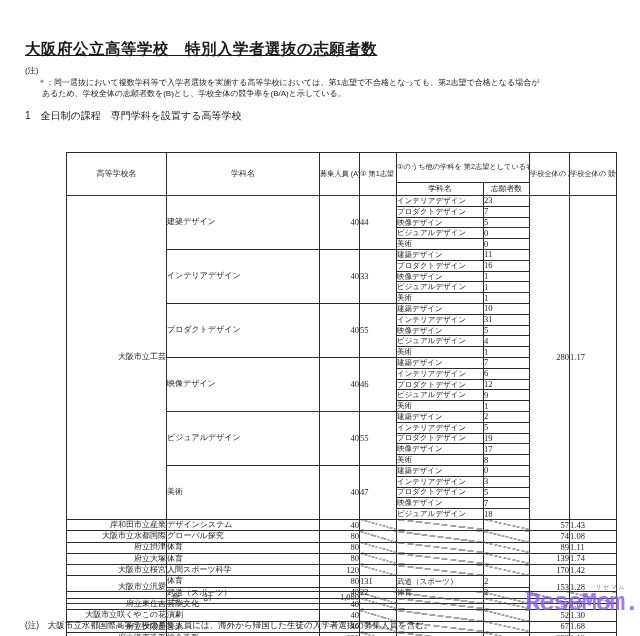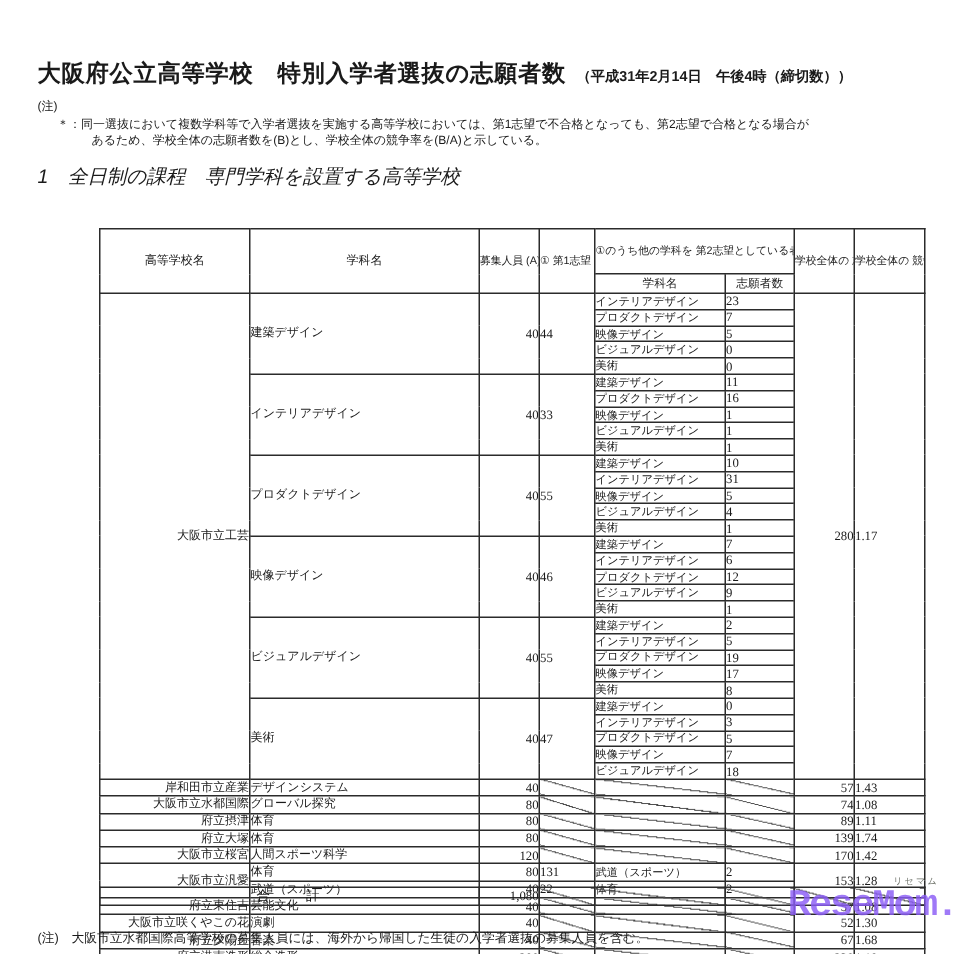--- a/index.html
+++ b/index.html
@@ -4,25 +4,25 @@
 <style>
   html,body{margin:0;padding:0;}
   body{
     width:640px;height:636px;background:#ffffff;position:relative;
     font-family:"Liberation Sans","DejaVu Sans",sans-serif;color:#1a1a1a;
     overflow:hidden;
   }
   .header-block{position:absolute;left:25px;top:36px;width:600px;}
   .year-line{font-size:13px;font-weight:bold;margin:0;}
   .title-line{display:flex;align-items:baseline;gap:7px;margin-top:3px;}
-  .main-title{font-size:15.5px;font-weight:bold;letter-spacing:0.5px;}
+  .main-title{font-size:15.5px;font-weight:bold;letter-spacing:0.5px;text-decoration:underline;}
   .date-note{font-size:9.5px;font-weight:bold;}
   .note-label{font-size:8px;margin-top:5px;}
   .note-body{margin-left:13px;font-size:8px;line-height:1.4;margin-top:1px;}
-  .section-label{font-size:13px;margin-top:10px;font-style:italic;}
+  .section-label{font-size:10px;margin-top:10px;}
 
   table.t{border-collapse:collapse;table-layout:fixed;}
   table.t td, table.t th{
     border:1px solid #2b2b2b;padding:0;overflow:hidden;white-space:nowrap;
     font-weight:normal;
   }
   .main-table{position:absolute;left:66px;top:152px;width:550px;border:1.5px solid #000;}
   .total-table{position:absolute;left:66px;top:591px;width:550px;border:1.5px solid #000;}
 
   thead th{
@@ -64,26 +64,25 @@
     line-height:0.95;margin-top:-1px;transform:scaleY(0.96);
     font-family:Liberation Mono, monospace;
   }
 </style>
 </head>
 <body>
 
 <div class="header-block">
   <div class="title-line">
     <span class="main-title">大阪府公立高等学校　特別入学者選抜の志願者数</span>
-    <span class="date-note">（平成31年2月14日　午後4時（締切数））</span>
   </div>
   <div class="note-label">(注)</div>
   <div class="note-body">
     <div>＊：同一選抜において複数学科等で入学者選抜を実施する高等学校においては、第1志望で不合格となっても、第2志望で合格となる場合が</div>
-    <div style="margin-left:23px;">あるため、学校全体の志願者数を(B)とし、学校全体の競争率を(B/A)と示している。</div>
+    <div style="margin-left:4px;">あるため、学校全体の志願者数を(B)とし、学校全体の競争率を(B/A)と示している。</div>
   </div>
   <div class="section-label">1　全日制の課程　専門学科を設置する高等学校</div>
 </div>
 
 <table class="t main-table">
   <colgroup>
     <col style="width:100px">
       <col style="width:153px">
       <col style="width:40px">
       <col style="width:37px">

